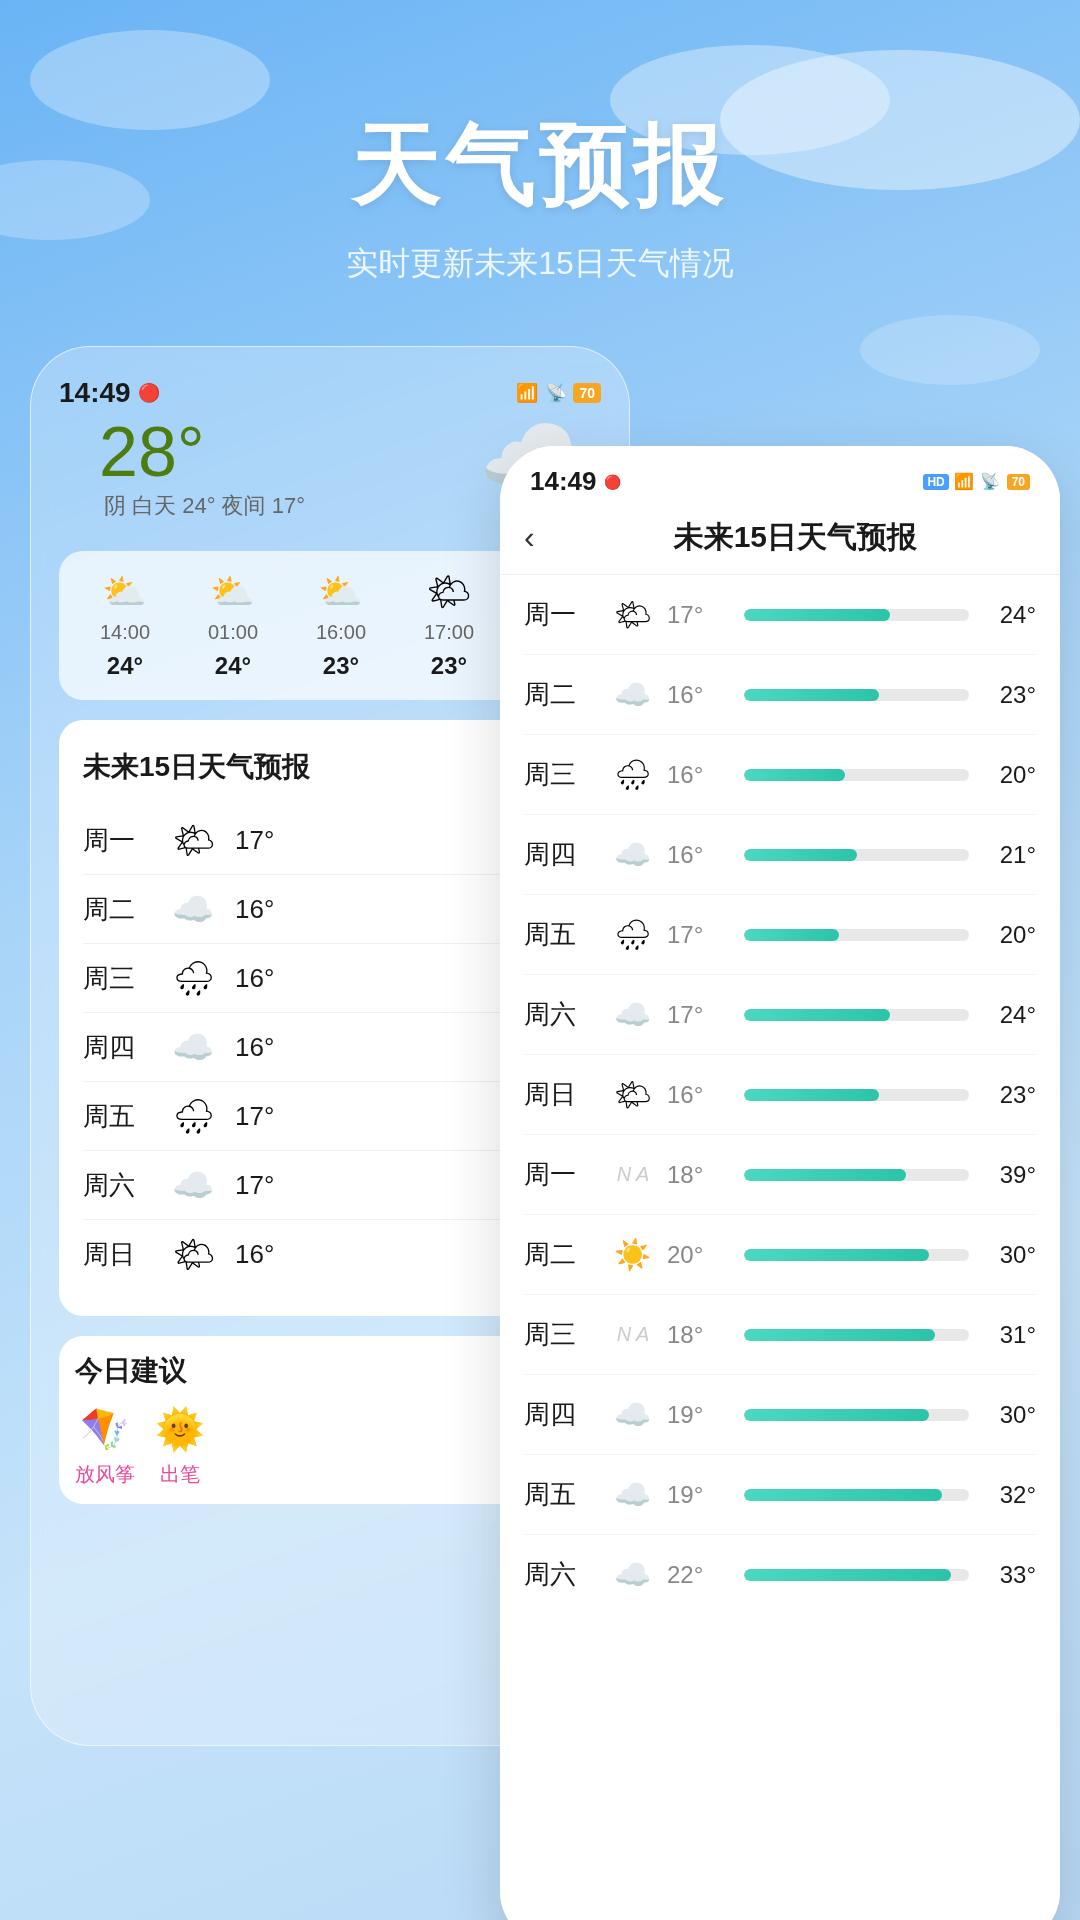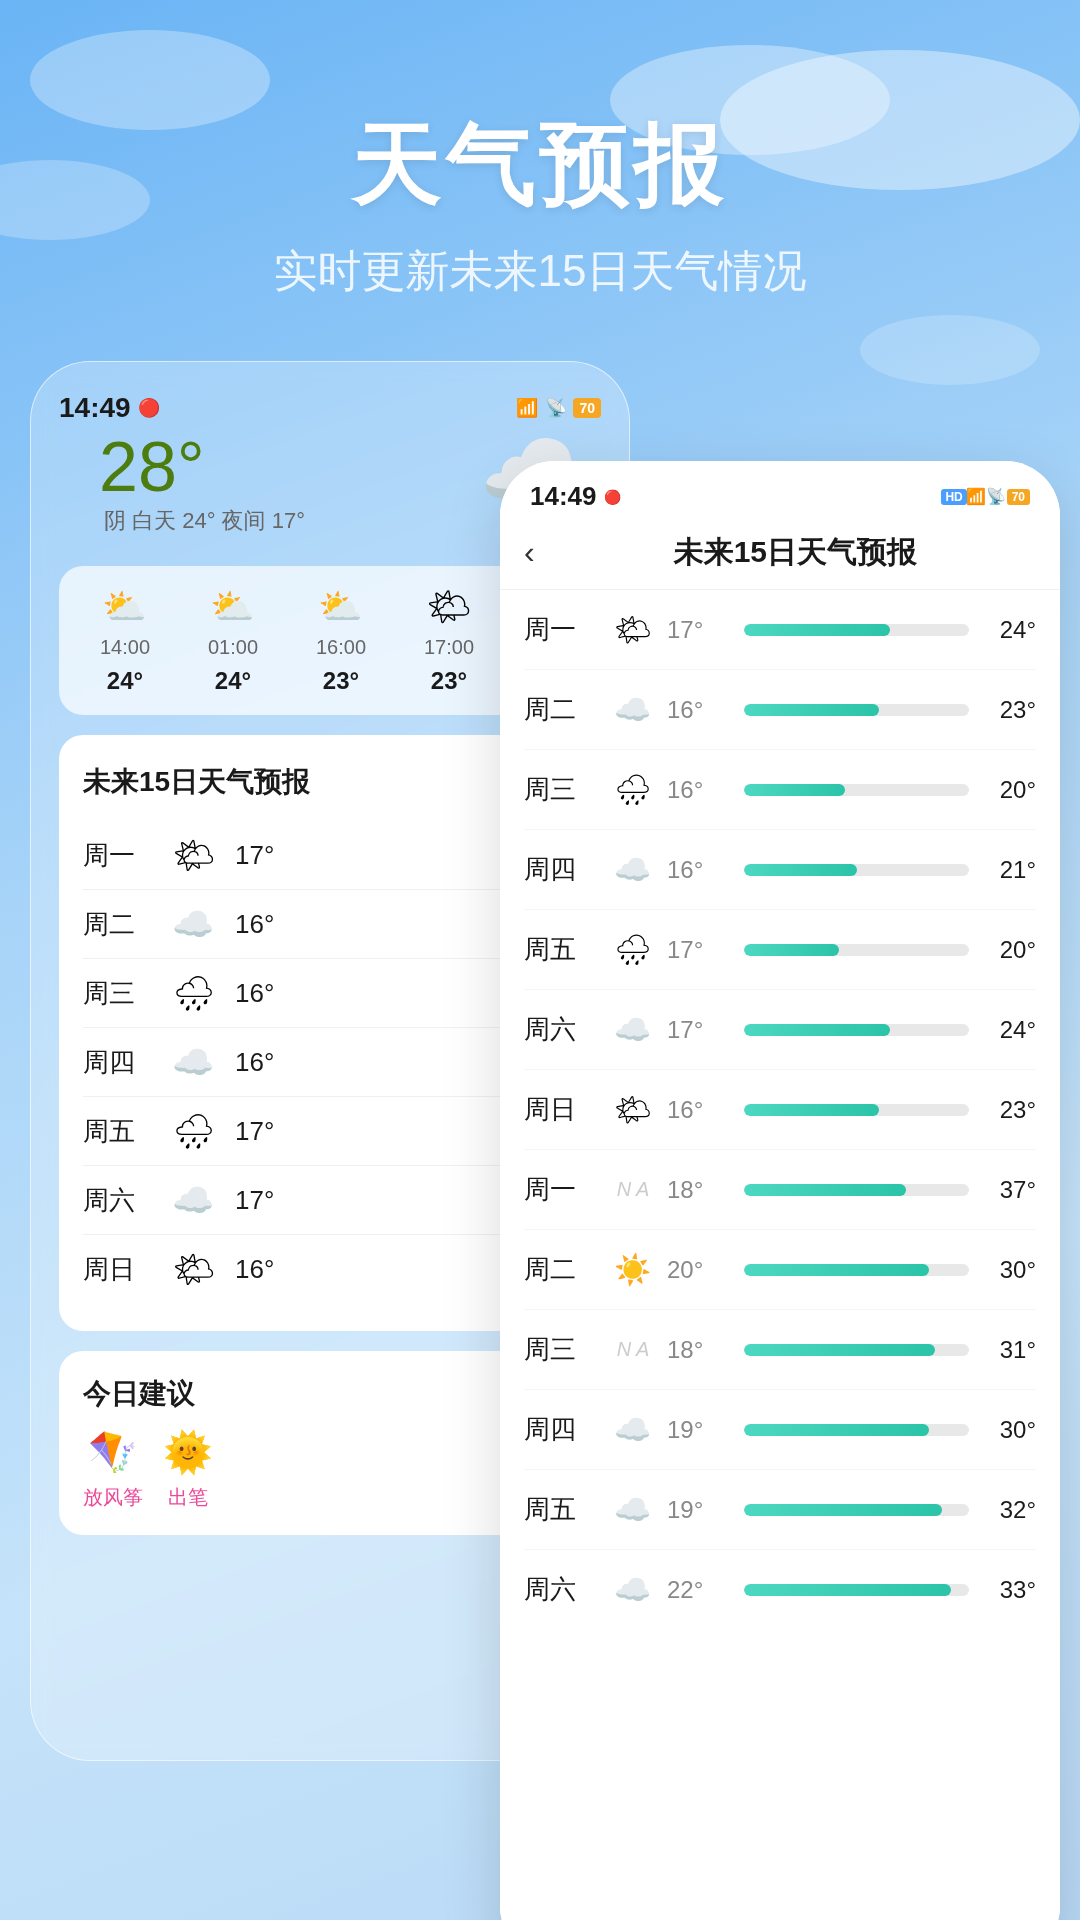--- a/index.html
+++ b/index.html
@@ -24,21 +24,21 @@
 
     .header-title {
       font-size: 90px;
       font-weight: 700;
       color: white;
       text-shadow: 0 2px 10px rgba(0,0,0,0.1);
       letter-spacing: 4px;
     }
 
     .header-subtitle {
-      font-size: 44px;
+      font-size: 32px;
       color: rgba(255,255,255,0.85);
       margin-top: 16px;
       font-weight: 400;
     }
 
     
     .phones-container {
       position: relative;
       width: 100%;
       height: 1520px;
@@ -201,21 +201,21 @@
     .forecast-temp-left {
       font-size: 26px;
       color: #1a1a1a;
       font-weight: 500;
     }
 
     
     .suggestions-section {
       background: white;
       border-radius: 24px;
-      padding: 24px;
+      padding: 16px;
       margin-top: 20px;
     }
 
     .suggestions-title {
       font-size: 28px;
       font-weight: 600;
       color: #1a1a1a;
       margin-bottom: 16px;
     }
 
@@ -256,20 +256,21 @@
     }
 
     .time-right {
       font-size: 26px;
       font-weight: 600;
       color: #1a1a1a;
     }
 
     .status-icons-right {
       display: flex;
+      gap: 6px;
       align-items: center;
       font-size: 16px;
     }
 
     
     .nav-bar-right {
       display: flex;
       align-items: center;
       padding: 10px 24px 16px;
       background: white;
@@ -593,21 +594,21 @@
           <span class="forecast-high-right">23°</span>
         </div>
 
         <div class="forecast-row-right">
           <span class="forecast-day-right">周一</span>
           <span class="forecast-icon-right na-text">N A</span>
           <span class="forecast-low-right">18°</span>
           <div class="temp-bar-container">
             <div class="temp-bar-fill" style="width:72%"></div>
           </div>
-          <span class="forecast-high-right">37°</span>
+          <span class="forecast-high-right">39°</span>
         </div>
 
         <div class="forecast-row-right">
           <span class="forecast-day-right">周二</span>
           <span class="forecast-icon-right">☀️</span>
           <span class="forecast-low-right">20°</span>
           <div class="temp-bar-container">
             <div class="temp-bar-fill" style="width:82%"></div>
           </div>
           <span class="forecast-high-right">30°</span>

